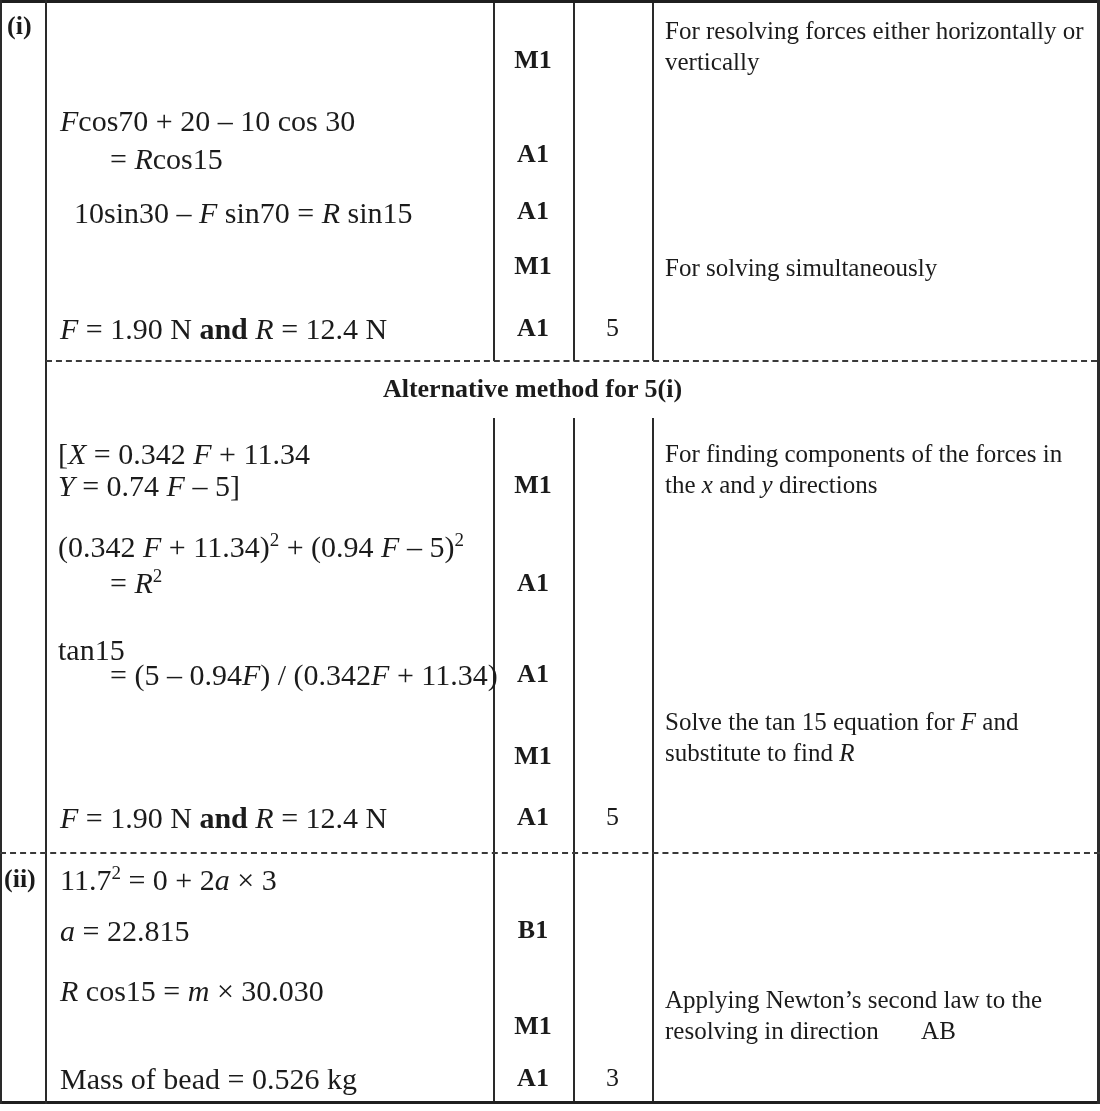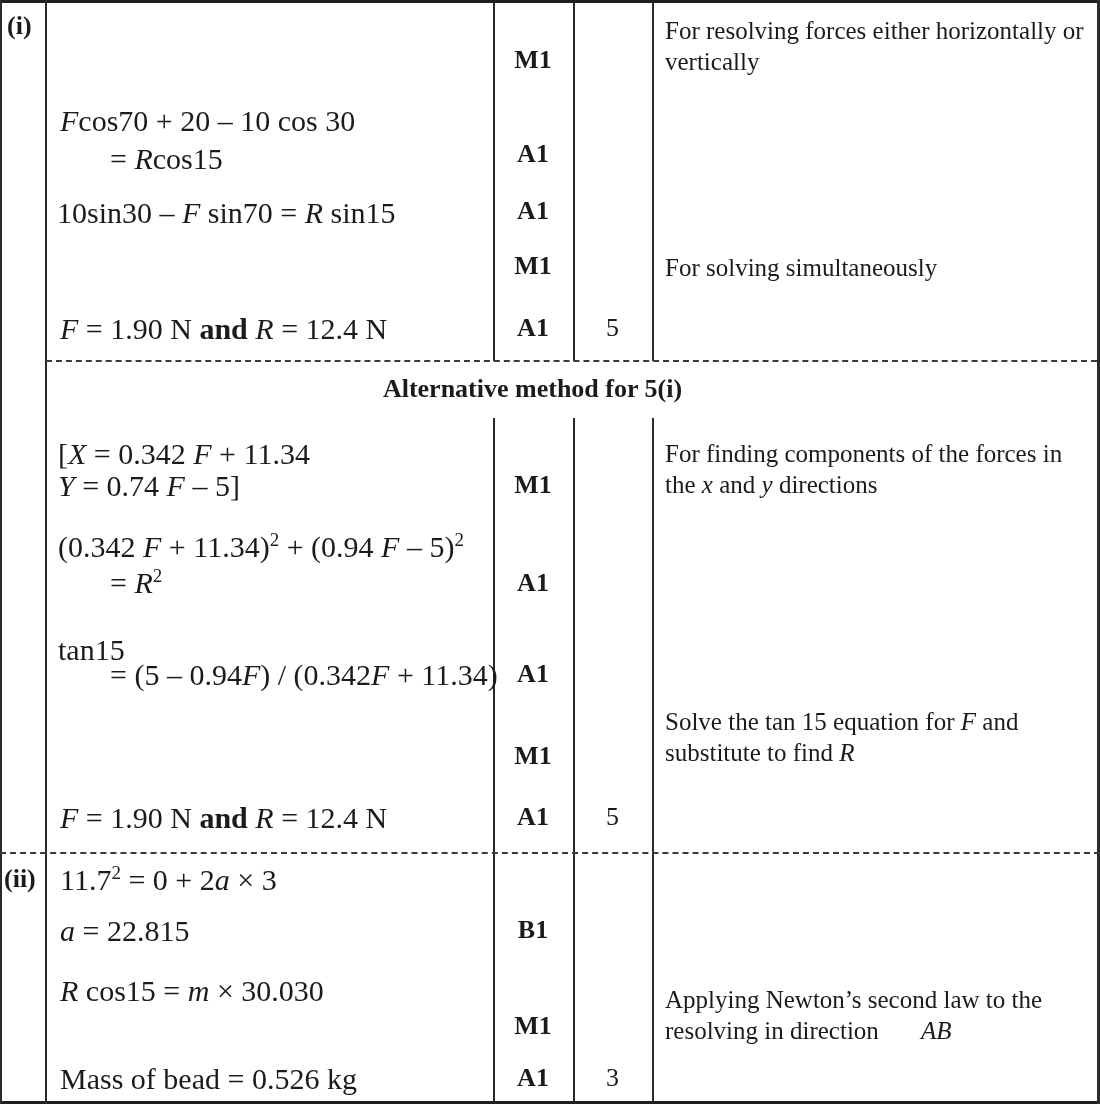--- a/index.html
+++ b/index.html
@@ -98,21 +98,21 @@
 
   <div class="pl" style="left:7px;top:11px;">(i)</div>
 
   <div class="mk" style="top:45px;">M1</div>
   <div class="cm" style="top:15px;"><span>For resolving forces either horizontally or</span><br><span>vertically</span></div>
 
   <div class="eq" style="left:60px;top:104px;"><span style="font-style: italic;">F</span><span>cos70 + 20 – 10 cos 30</span></div>
   <div class="eq" style="left:110px;top:142px;"><span>= </span><span style="font-style: italic;">R</span><span>cos15</span></div>
   <div class="mk" style="top:139px;">A1</div>
 
-  <div class="eq" style="left:57px;top:196px;"><span>10sin30 – </span><span style="font-style: italic;">F</span><span> sin70 = </span><span style="font-style: italic;">R</span><span> sin15</span></div>
+  <div class="eq" style="left:74px;top:196px;"><span>10sin30 – </span><span style="font-style: italic;">F</span><span> sin70 = </span><span style="font-style: italic;">R</span><span> sin15</span></div>
   <div class="mk" style="top:196px;">A1</div>
 
   <div class="mk" style="top:251px;">M1</div>
   <div class="cm" style="top:252px;">For solving simultaneously</div>
 
   <div class="eq" style="left:60px;top:312px;"><span style="font-style: italic;">F</span><span> = 1.90 N </span><span style="font-weight: bold;">and</span><span> </span><span style="font-style: italic;">R</span><span> = 12.4 N</span></div>
   <div class="mk" style="top:313px;">A1</div>
   <div class="tt" style="top:313px;">5</div>
 
   <div class="hdr" style="top:374px;">Alternative method for 5(i)</div>
@@ -139,19 +139,19 @@
 
   <div class="pl" style="left:4px;top:864px;">(ii)</div>
 
   <div class="eq" style="left:60px;top:863px;"><span>11.7</span><span class="sup">2</span><span> = 0 + 2</span><span style="font-style: italic;">a</span><span> × 3</span></div>
 
   <div class="eq" style="left:60px;top:914px;font-family:Liberation Serif, serif;"><span style="font-style: italic;">a</span><span> = 22.815</span></div>
   <div class="mk" style="top:915px;">B1</div>
 
   <div class="eq" style="left:60px;top:974px;"><span style="font-style: italic;">R</span><span> cos15 = </span><span style="font-style: italic;">m</span><span> × 30.030</span></div>
   <div class="mk" style="top:1011px;">M1</div>
-  <div class="cm" style="top:984px;"><span>Applying Newton’s second law to the</span><br><span>resolving in direction </span><span style="font-style: italic; margin-left: 36px;">AB</span></div>
+  <div class="cm" style="top:984px;"><span>Applying Newton’s second law to the</span><br><span>resolving in direction </span><span style=" margin-left: 36px;">AB</span></div>
 
   <div class="eq" style="left:60px;top:1062px;">Mass of bead = 0.526 kg</div>
   <div class="mk" style="top:1063px;">A1</div>
   <div class="tt" style="top:1063px;">3</div>
 
 </div>
 
 </body></html>

